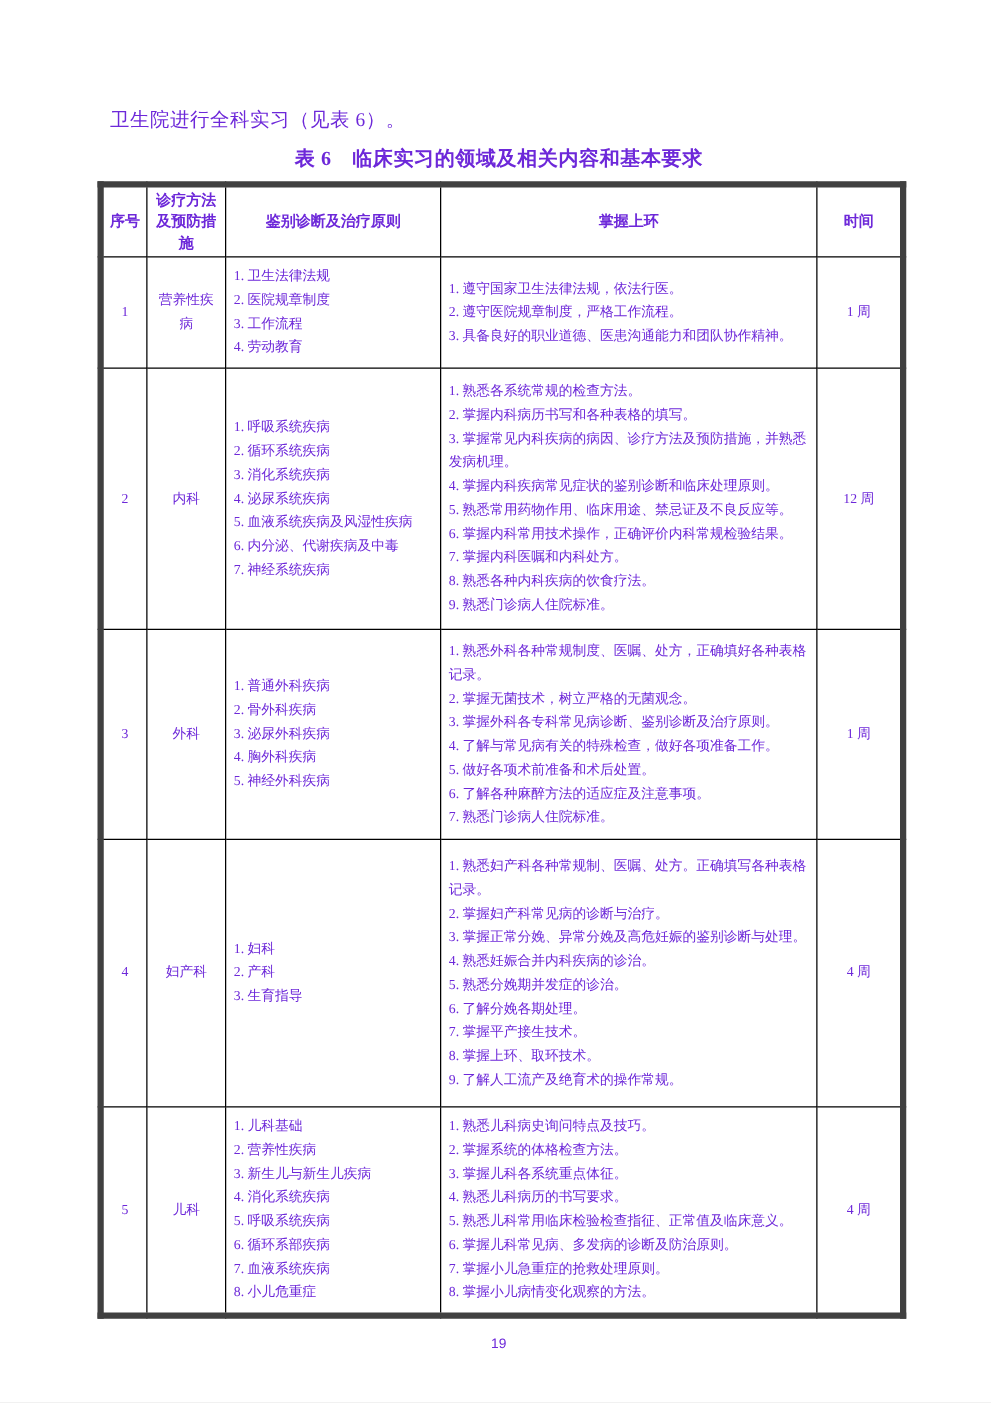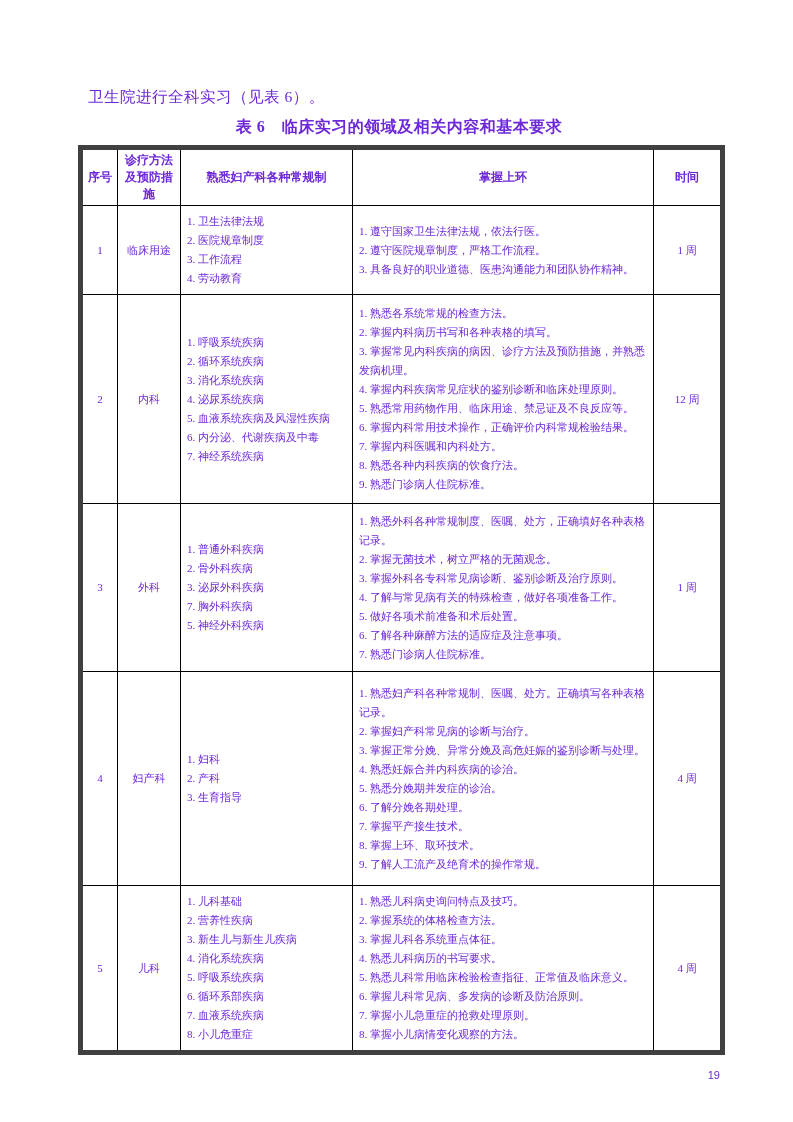--- a/index.html
+++ b/index.html
@@ -66,21 +66,21 @@
   td.c-center { text-align: center; }
   td.cell-list { white-space: pre-line; text-align: left; }
   tr.r1 { height: 84px; }
   tr.r2 { height: 209px; }
   tr.r3 { height: 168px; }
   tr.r4 { height: 214px; }
   tr.r5 { height: 161px; }
   .page-number {
     font-family: "Liberation Sans", "DejaVu Sans", sans-serif;
     font-size: 11px;
-    text-align: right;
+    text-align: center;
     margin-top: 14px;
   }
 </style>
 </head>
 <body>
 
 <div class="page">
   <div class="content">
 
     <p class="intro">卫生院进行全科实习（见表 6）。</p>
@@ -92,29 +92,29 @@
         <col class="c-no">
           <col class="c-dept">
           <col class="c-dom">
           <col class="c-req">
           <col class="c-time">
       </colgroup>
       <thead>
         <tr>
           <th>序号</th>
           <th>诊疗方法及预防措施</th>
-          <th>熟悉妇产科各种常规制</th>
+          <th>鉴别诊断及治疗原则</th>
           <th>掌握上环</th>
           <th>时间</th>
         </tr>
       </thead>
       <tbody>
         <tr class="r1">
           <td class="c-center">1</td>
-          <td class="c-center">临床用途</td>
+          <td class="c-center">营养性疾病</td>
           <td class="cell-list">1. 卫生法律法规
 2. 医院规章制度
 3. 工作流程
 4. 劳动教育</td>
           <td class="cell-list">1. 遵守国家卫生法律法规，依法行医。
 2. 遵守医院规章制度，严格工作流程。
 3. 具备良好的职业道德、医患沟通能力和团队协作精神。</td>
           <td class="c-center">1 周</td>
         </tr>
         <tr class="r2">
@@ -137,21 +137,21 @@
 8. 熟悉各种内科疾病的饮食疗法。
 9. 熟悉门诊病人住院标准。</td>
           <td class="c-center">12 周</td>
         </tr>
         <tr class="r3">
           <td class="c-center">3</td>
           <td class="c-center">外科</td>
           <td class="cell-list">1. 普通外科疾病
 2. 骨外科疾病
 3. 泌尿外科疾病
-7. 胸外科疾病
+4. 胸外科疾病
 5. 神经外科疾病</td>
           <td class="cell-list">1. 熟悉外科各种常规制度、医嘱、处方，正确填好各种表格记录。
 2. 掌握无菌技术，树立严格的无菌观念。
 3. 掌握外科各专科常见病诊断、鉴别诊断及治疗原则。
 4. 了解与常见病有关的特殊检查，做好各项准备工作。
 5. 做好各项术前准备和术后处置。
 6. 了解各种麻醉方法的适应症及注意事项。
 7. 熟悉门诊病人住院标准。</td>
           <td class="c-center">1 周</td>
         </tr>

